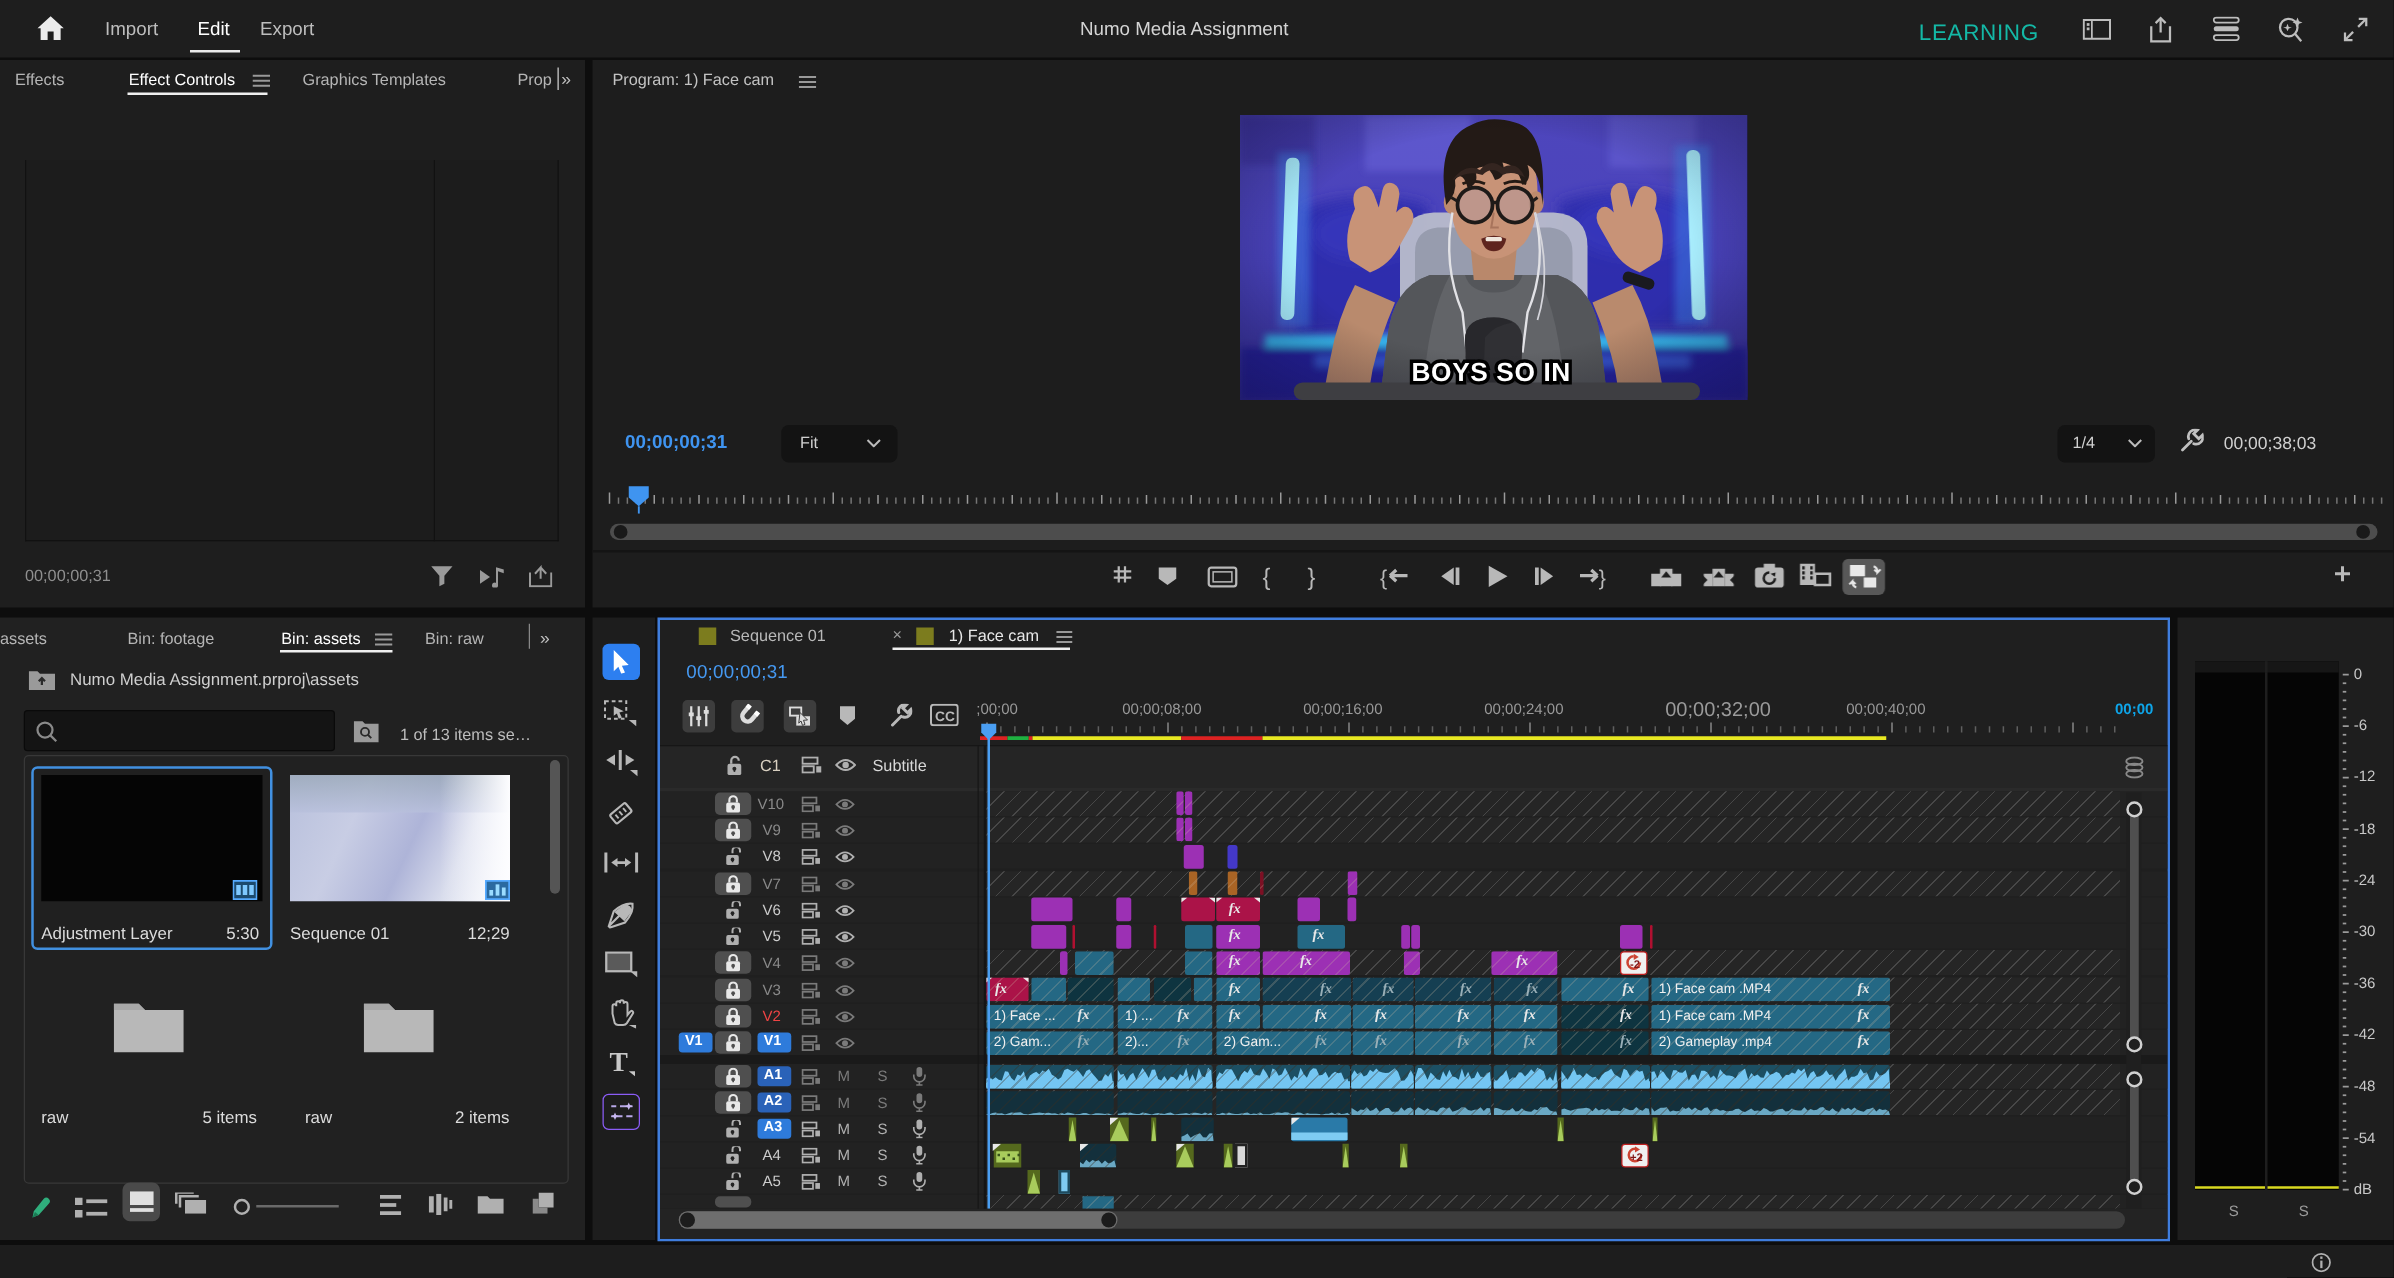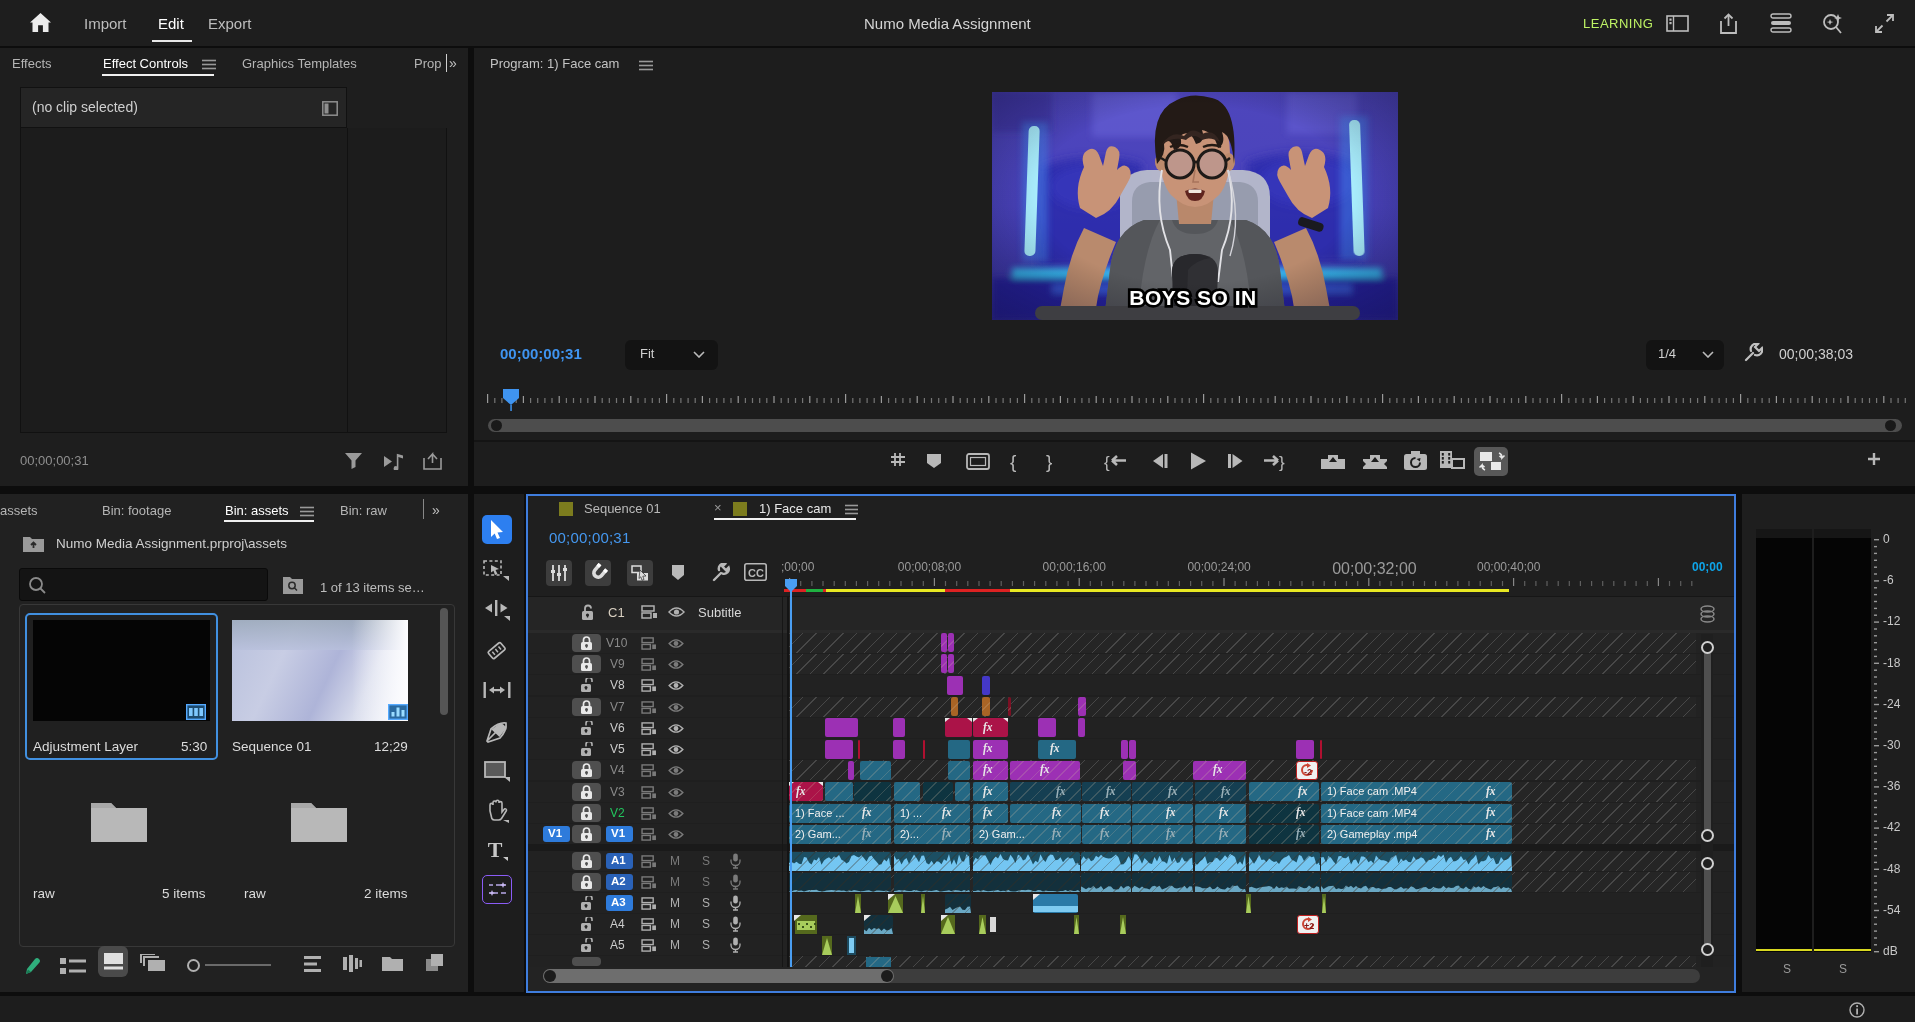--- a/index.html
+++ b/index.html
@@ -14,21 +14,21 @@
 
 <div class="abs" style="left:0;top:0;width:1915px;height:46px;background:#1e1e1e;">
   <svg class="abs" style="left:28px;top:11px;" width="25" height="24" viewBox="0 0 25 24">
         <path d="M12.5 2 L23 11.5 L20.5 11.5 L20.5 21 L14.9 21 L14.9 14.2 L10.1 14.2 L10.1 21 L4.5 21 L4.5 11.5 L2 11.5 Z" fill="#ececec"></path>
       </svg>
   <div class="txt" style="left:84px;top:15px;font-size:15px;color:#bdbdbd;">Import</div>
   <div class="txt" style="left:158px;top:15px;font-size:15px;color:#ffffff;">Edit</div>
   <div class="abs" style="left:152px;top:40px;width:40px;height:2px;background:#e8e8e8;"></div>
   <div class="txt" style="left:208px;top:15px;font-size:15px;color:#bdbdbd;">Export</div>
   <div class="txt" style="left:864px;top:15px;font-size:15px;color:#d4d4d4;">Numo Media Assignment</div>
-  <div class="txt" style="left:1583px;top:16px;font-size:13px;color:#bef264;letter-spacing:0.5px;">LEARNING</div>
+  <div class="txt" style="left:1535px;top:16px;font-size:18px;color:#14b8a6;letter-spacing:0.5px;">LEARNING</div>
 
   <svg class="abs" style="left:1666px;top:15px;" width="23" height="17" viewBox="0 0 23 17">
         <rect x="1" y="1" width="21" height="15" fill="none" stroke="#bdbdbd" stroke-width="1.6"></rect>
         <rect x="3.4" y="3.5" width="2.2" height="2.2" fill="#bdbdbd"></rect>
         <rect x="3.4" y="7" width="2.2" height="2.2" fill="#bdbdbd"></rect>
         <line x1="7.5" y1="1" x2="7.5" y2="16" stroke="#bdbdbd" stroke-width="1.4"></line>
       </svg>
 
   <svg class="abs" style="left:1717px;top:12px;" width="23" height="23" viewBox="0 0 23 23">
         <path d="M4 9 L4 21 L19 21 L19 9" fill="none" stroke="#bdbdbd" stroke-width="1.8"></path>
@@ -64,27 +64,20 @@
         <line x1="0" y1="1.5" x2="14" y2="1.5" stroke="#999" stroke-width="1.6"></line>
         <line x1="0" y1="5.5" x2="14" y2="5.5" stroke="#999" stroke-width="1.6"></line>
         <line x1="0" y1="9.5" x2="14" y2="9.5" stroke="#999" stroke-width="1.6"></line>
       </svg>
   <div class="abs" style="left:102px;top:26px;width:112px;height:2px;background:#f0f0f0;"></div>
   <div class="txt" style="left:242px;top:8px;font-size:13px;color:#b5b5b5;">Graphics Templates</div>
   <div class="txt" style="left:414px;top:8px;font-size:13px;color:#b5b5b5;">Prop</div>
   <div class="abs" style="left:446px;top:6px;width:1px;height:18px;background:#cfcfcf;"></div>
   <div class="txt" style="left:449px;top:7px;font-size:14px;color:#c0c0c0;">»</div>
 
-  <div class="abs" style="left:20px;top:39px;width:327px;height:41px;background:#252525;border:1px solid #111;">
-    <div class="txt" style="left:11px;top:11px;font-size:14px;color:#cfcfcf;">(no clip selected)</div>
-    <svg class="abs" style="left:301px;top:13px;" width="16" height="15" viewBox="0 0 16 15">
-          <rect x="0.8" y="0.8" width="14.4" height="13.4" fill="none" stroke="#8f8f8f" stroke-width="1.5"></rect>
-          <rect x="2.5" y="2.5" width="4" height="10" fill="#8f8f8f"></rect>
-        </svg>
-  </div>
 
   <div class="abs" style="left:20px;top:80px;width:427px;height:305px;background:#1c1c1c;border:1px solid #111;border-top:none;"></div>
   <div class="abs" style="left:347px;top:80px;width:1px;height:305px;background:#111;"></div>
 
   <div class="txt" style="left:20px;top:405px;font-size:13px;color:#8f8f8f;">00;00;00;31</div>
   <svg class="abs" style="left:344px;top:404px;" width="19" height="18" viewBox="0 0 19 18">
         <path d="M1 1 L18 1 L11.5 8.5 L11.5 15 L7.5 17 L7.5 8.5 Z" fill="#9a9a9a"></path>
       </svg>
   <svg class="abs" style="left:383px;top:405px;" width="23" height="17" viewBox="0 0 23 17">
         <path d="M1 3 L9 8.5 L1 14 Z" fill="#9a9a9a"></path>
@@ -1015,21 +1008,21 @@
         <path d="M1 6 Q8.5 -2 16 6 Q8.5 14 1 6 Z" fill="none" stroke="#7a7a7a" stroke-width="1.5"></path>
         <circle cx="8.5" cy="6" r="2.6" fill="#7a7a7a"></circle>
       </svg>
 <div class="abs" style="left:44px;top:308.0px;width:29px;height:18px;background:#4f4f4f;border-radius:4px;"></div>
 <svg class="abs" style="left:52px;top:310.0px;" width="13" height="15" viewBox="0 0 13 15">
         <rect x="1" y="6" width="11" height="8" rx="1.5" fill="#e8e8e8"></rect>
         <path d="M3.5 6 L3.5 4 A3 3 0 0 1 9.5 4 L9.5 6" fill="none" stroke="#e8e8e8" stroke-width="1.7"></path>
         <circle cx="6.5" cy="9.5" r="1.5" fill="#4f4f4f"></circle>
         <rect x="5.9" y="9.5" width="1.3" height="2.3" fill="#4f4f4f"></rect>
       </svg>
-<div class="txt" style="left:82px;top:310.0px;font-size:12px;color:#22c55e;">V2</div>
+<div class="txt" style="left:82px;top:310.0px;font-size:12px;color:#ef4444;">V2</div>
 <svg class="abs" style="left:113px;top:311.0px;" width="16" height="13" viewBox="0 0 17 14">
         <rect x="1" y="1" width="12" height="5" fill="none" stroke="#7a7a7a" stroke-width="1.5"></rect>
         <rect x="1" y="8" width="9" height="5" fill="none" stroke="#7a7a7a" stroke-width="1.5"></rect>
         <rect x="12" y="8" width="4" height="5" fill="#7a7a7a"></rect>
       </svg>
 <svg class="abs" style="left:140px;top:312.0px;" width="16" height="11" viewBox="0 0 17 12">
         <path d="M1 6 Q8.5 -2 16 6 Q8.5 14 1 6 Z" fill="none" stroke="#7a7a7a" stroke-width="1.5"></path>
         <circle cx="8.5" cy="6" r="2.6" fill="#7a7a7a"></circle>
       </svg>
 <div class="abs" style="left:44px;top:329.3px;width:29px;height:18px;background:#4f4f4f;border-radius:4px;"></div>

